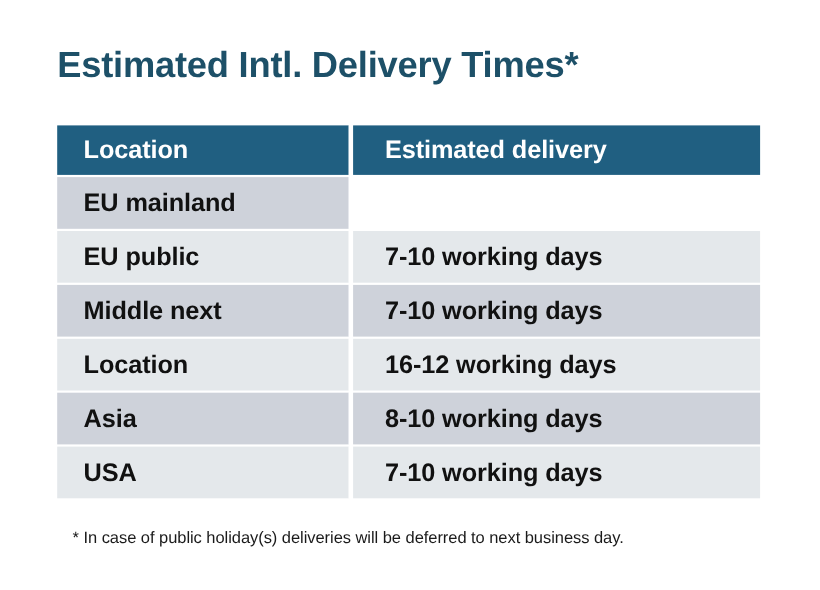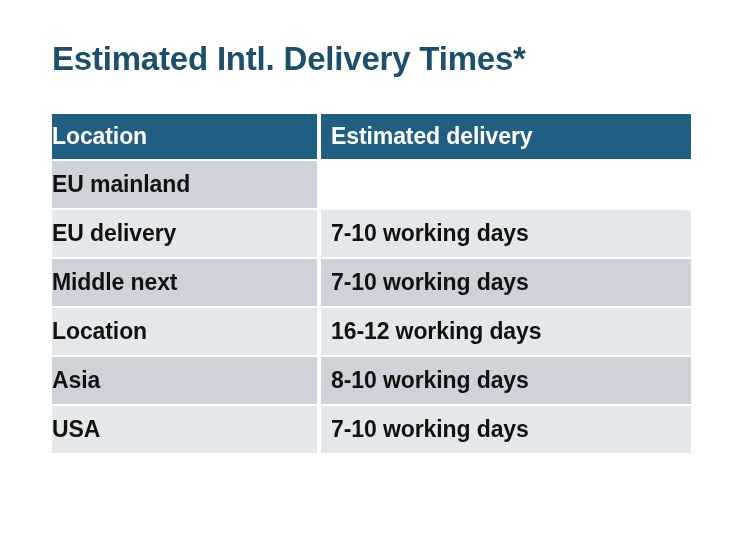--- a/index.html
+++ b/index.html
@@ -44,35 +44,35 @@
 
   .table-row {
     display: flex;
     width: 639px;
     margin-bottom: 2px;
   }
 
   .cell-location {
     width: 265px;
     box-sizing: border-box;
-    padding-left: 0;
+    padding-left: 24px;
     display: flex;
     align-items: center;
   }
 
   .cell-gap {
     width: 4px;
     background: #ffffff;
     flex: none;
   }
 
   .cell-delivery {
     width: 370px;
     box-sizing: border-box;
-    padding-left: 10px;
+    padding-left: 29px;
     display: flex;
     align-items: center;
   }
 
   .header-row .cell-location,
   .header-row .cell-delivery {
     background: #205f81;
     height: 45px;
     color: #ffffff;
     font-size: 23px;
@@ -124,21 +124,21 @@
       <div class="cell-gap"></div>
       <div class="cell-delivery">Estimated delivery</div>
     </div>
 
     <div class="table-row body-row shade-dark">
       <div class="cell-location">EU mainland</div>
       <div class="cell-gap"></div>
     </div>
 
     <div class="table-row body-row shade-light">
-      <div class="cell-location">EU delivery</div>
+      <div class="cell-location">EU public</div>
       <div class="cell-gap"></div>
       <div class="cell-delivery">7-10 working days</div>
     </div>
 
     <div class="table-row body-row shade-dark">
       <div class="cell-location">Middle next</div>
       <div class="cell-gap"></div>
       <div class="cell-delivery">7-10 working days</div>
     </div>
 
@@ -155,14 +155,15 @@
     </div>
 
     <div class="table-row body-row shade-light">
       <div class="cell-location">USA</div>
       <div class="cell-gap"></div>
       <div class="cell-delivery">7-10 working days</div>
     </div>
 
   </div>
 
+  <div class="footnote">* In case of public holiday(s) deliveries will be deferred to next business day.</div>
 
 </div>
 
 </body></html>

